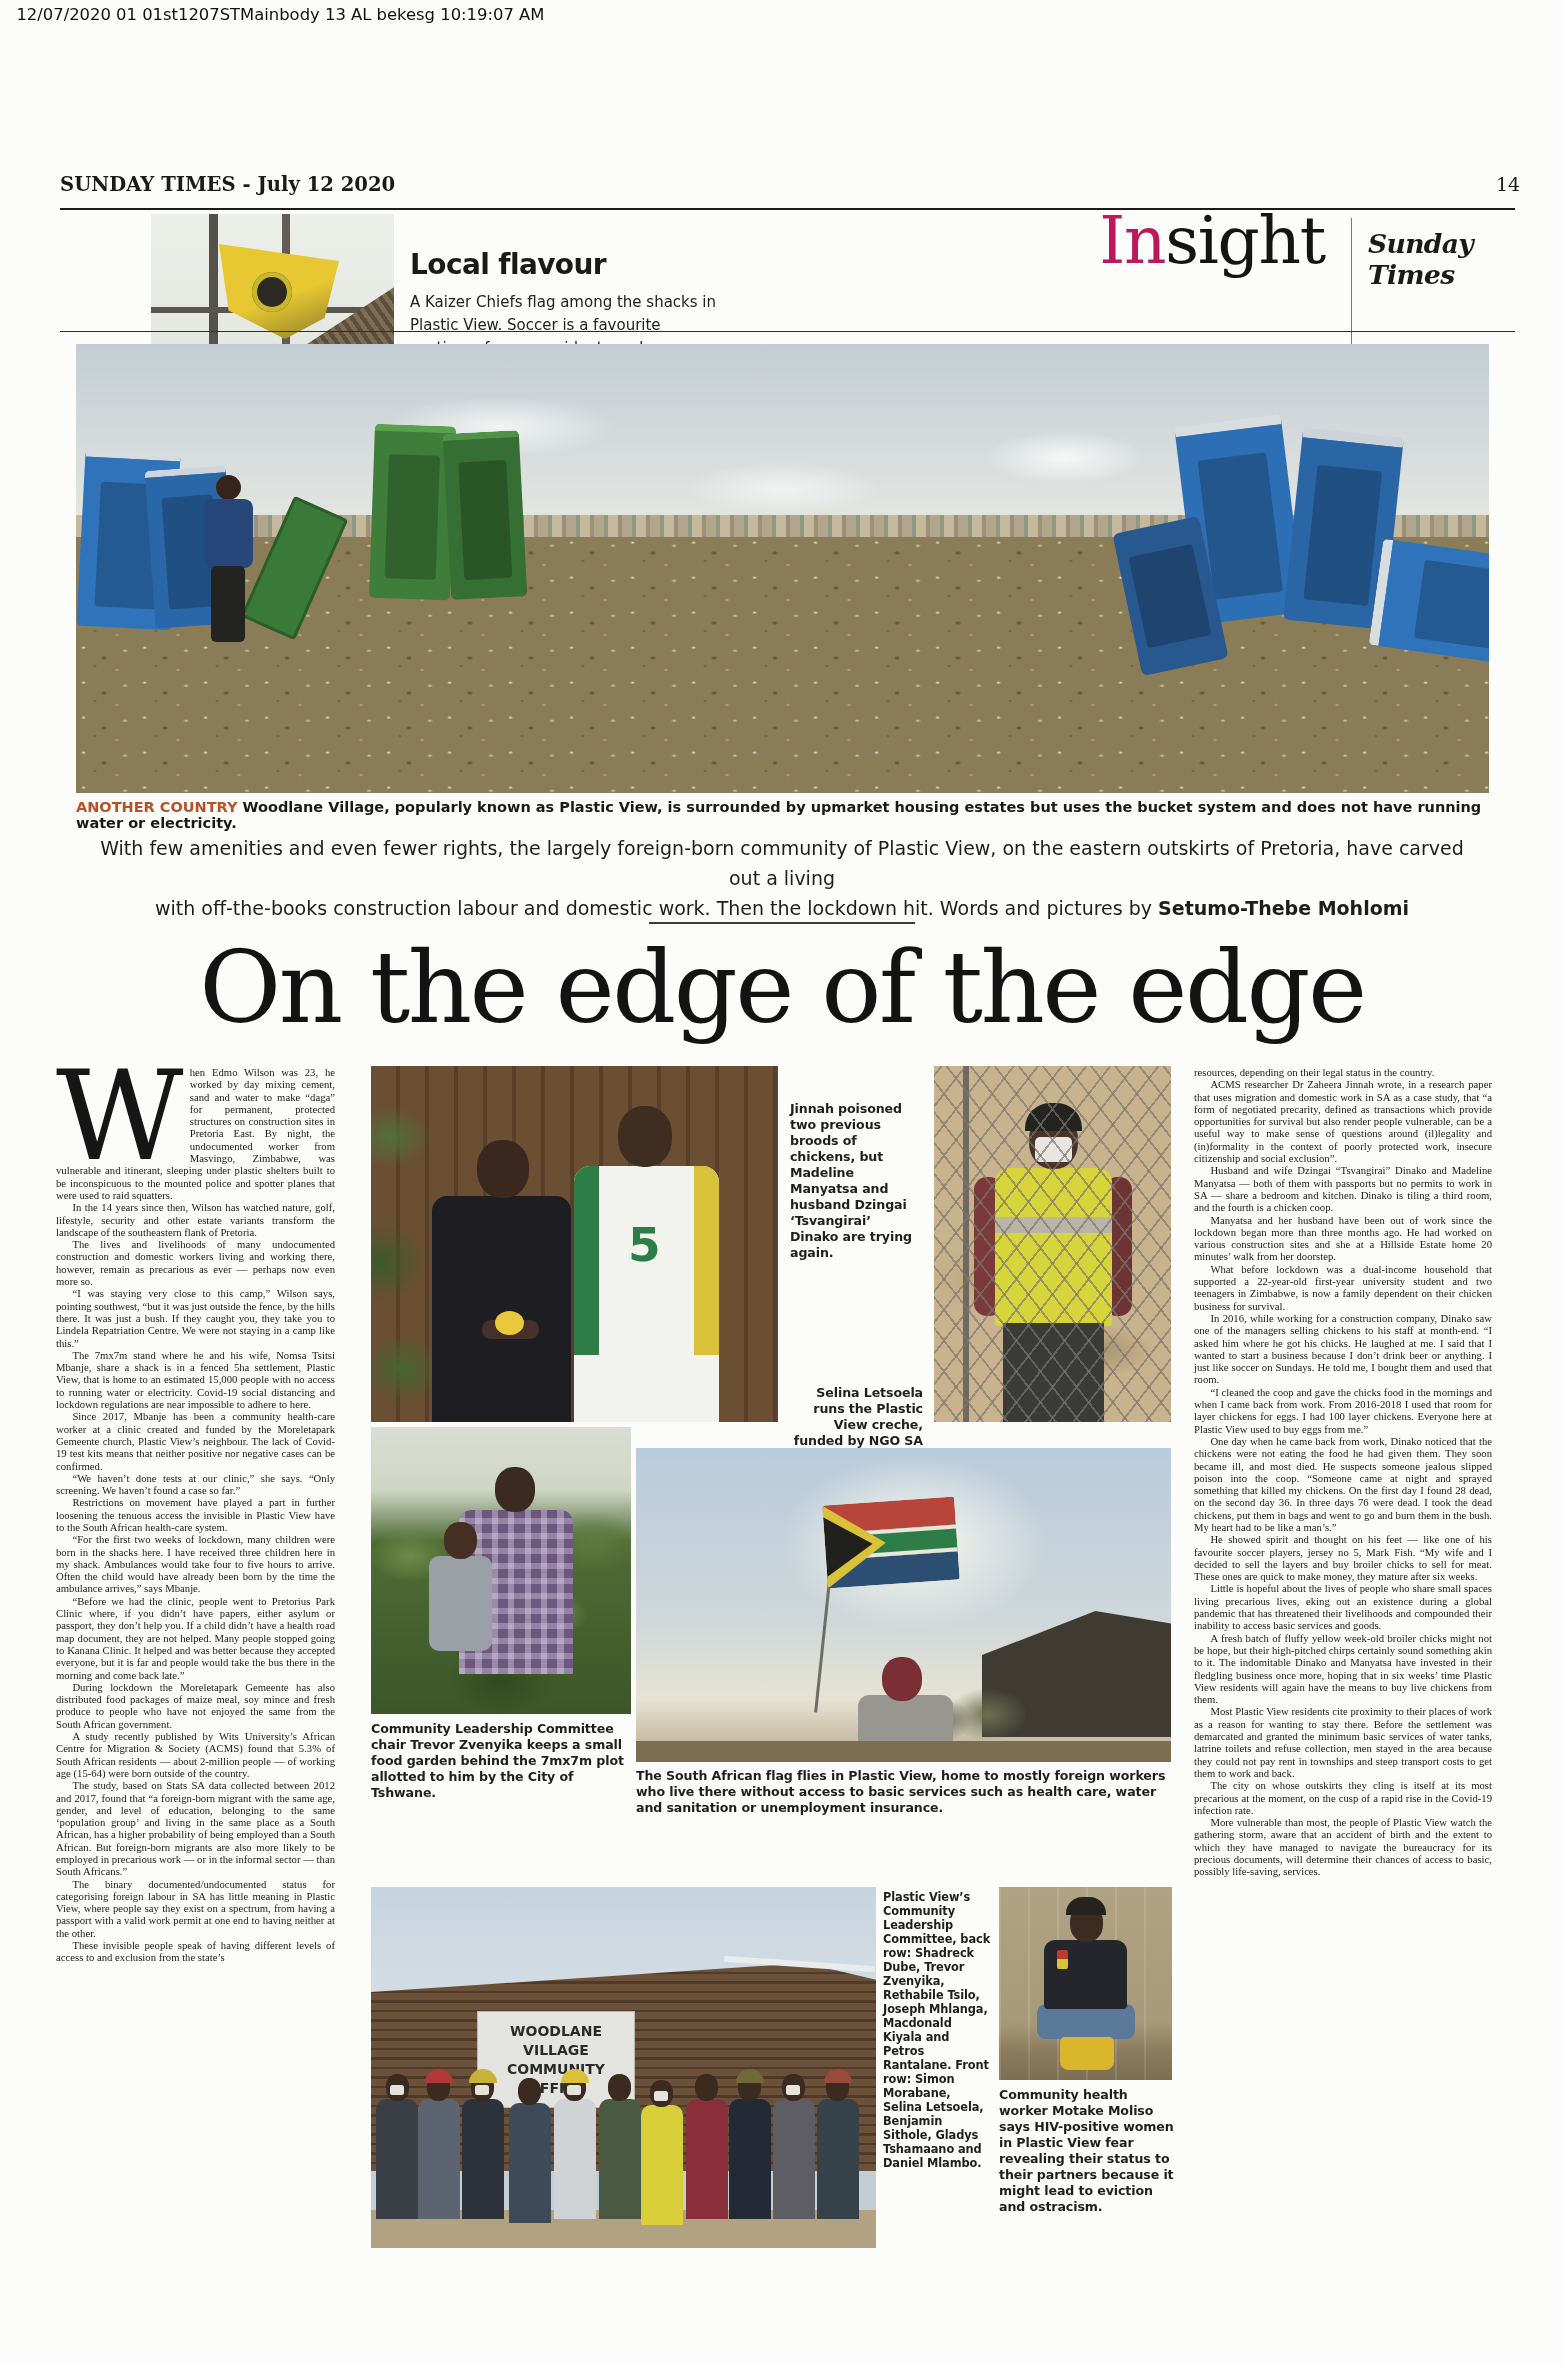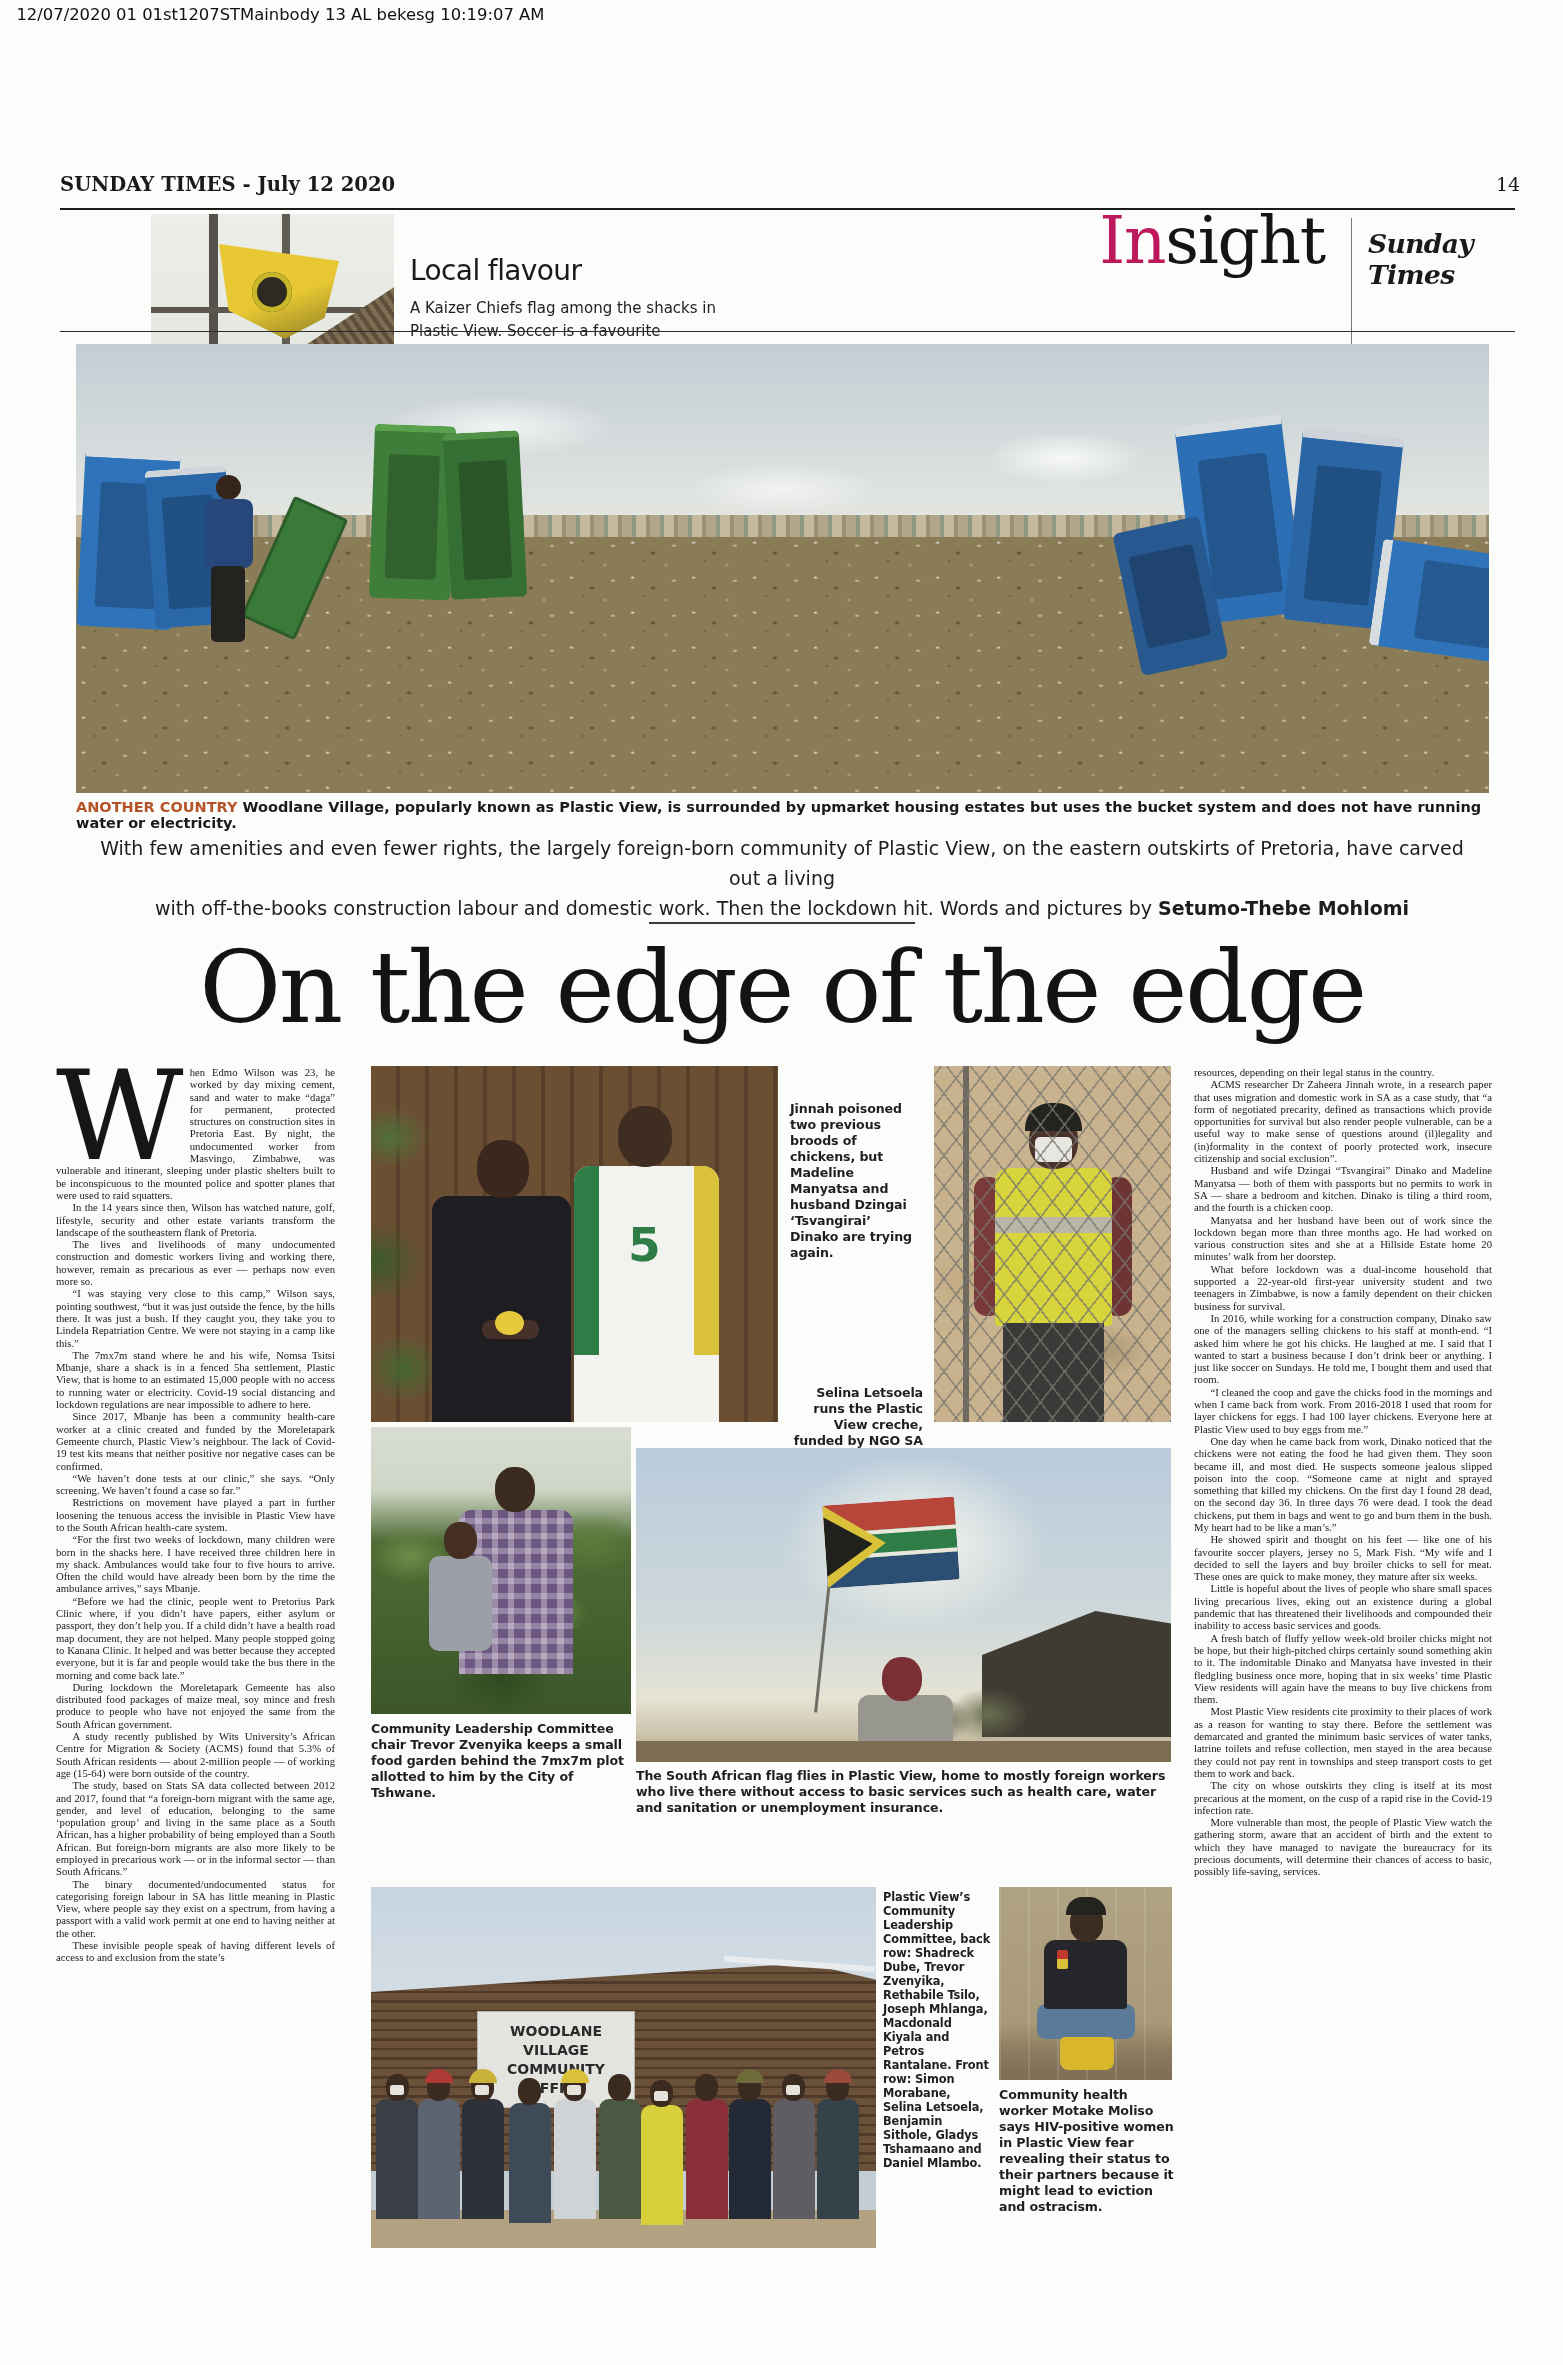--- a/index.html
+++ b/index.html
@@ -27,21 +27,21 @@
            clip-path:polygon(0 0,100% 18%,88% 78%,55% 100%,8% 70%);}
   .hf-logo{position:absolute;left:101px;top:58px;width:40px;height:40px;border-radius:50%;background:#2c2a22;
            box-shadow:inset 0 0 0 5px #c9b62a;}
   .hf-roof{position:absolute;right:-12.6px;bottom:0;width:202px;height:132px;
            background:repeating-linear-gradient(55deg,#7d6d53 0 4.4px,#5d4f3c 4.4px 8.8px);
            clip-path:polygon(100% 0,100% 100%,0 100%);}
   .hf-wall{position:absolute;left:0;bottom:0;width:60%;height:26.5px;background:#6b5b45;}
   .hf-cloth{position:absolute;left:11.4px;bottom:19px;width:44px;height:16.4px;border-radius:5px;background:#4b6e9a;}
 
   .lf{left:410px;top:243px;width:353px;font-family:"DejaVu Sans",sans-serif;}
-  .lf-title{font-size:28px;font-weight:normal;letter-spacing:-0.6px;margin:11px 0 10px 0;}
+  .lf-title{font-size:28px;font-weight:bold;letter-spacing:-0.6px;margin:5px 0 10px 0;}
   .lf-body{font-size:15px;line-height:23px;color:#222;width:315px;}
   .lf-credit{font-size:15px;line-height:23px;color:#8a8a8a;}
 
   .mast{left:782px;top:208px;width:543px;text-align:right;font-family:"DejaVu Serif",serif;line-height:1;}
   .mast .l1{font-size:66px;letter-spacing:-1.3px;color:#141414;}
   .mast .l1 .in{color:#be185d;}
   .mast .l2{font-size:61px;letter-spacing:-0.6px;color:#b7bbbb;margin-top:1.3px;}
   .vrule{left:1351px;top:218px;width:1.3px;height:134px;background:#777;}
   .stlogo{left:1368px;top:228px;width:145px;font-family:"DejaVu Serif",serif;font-weight:bold;font-style:italic;
           font-size:26.5px;letter-spacing:-0.6px;}

